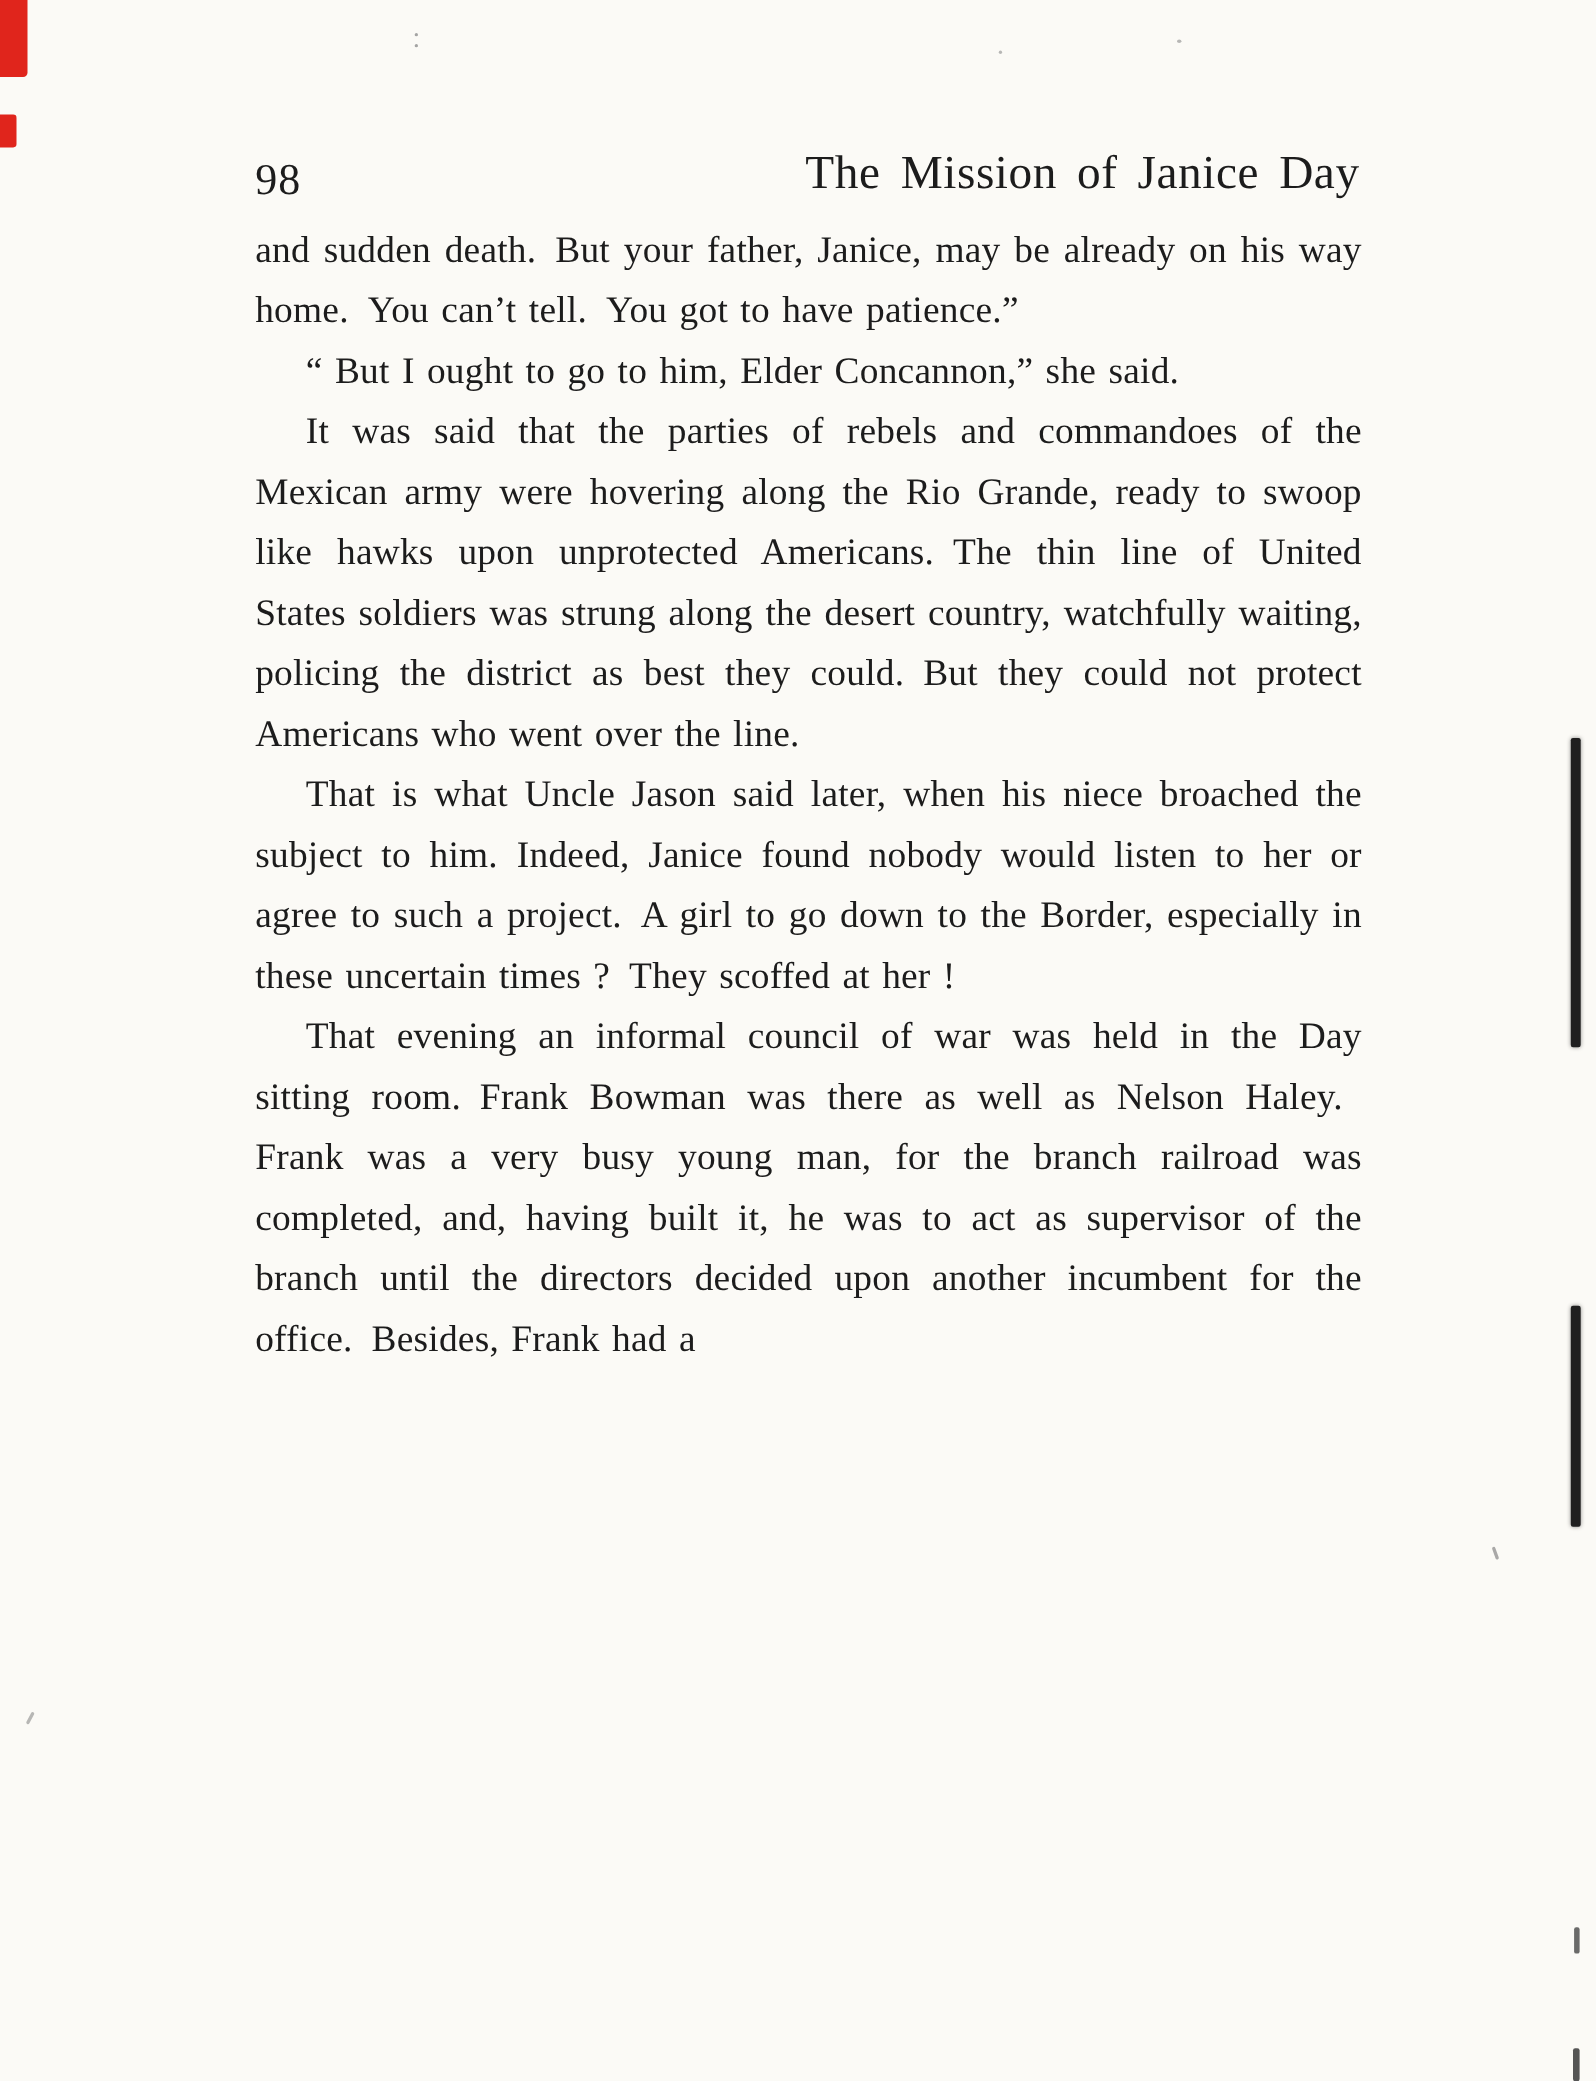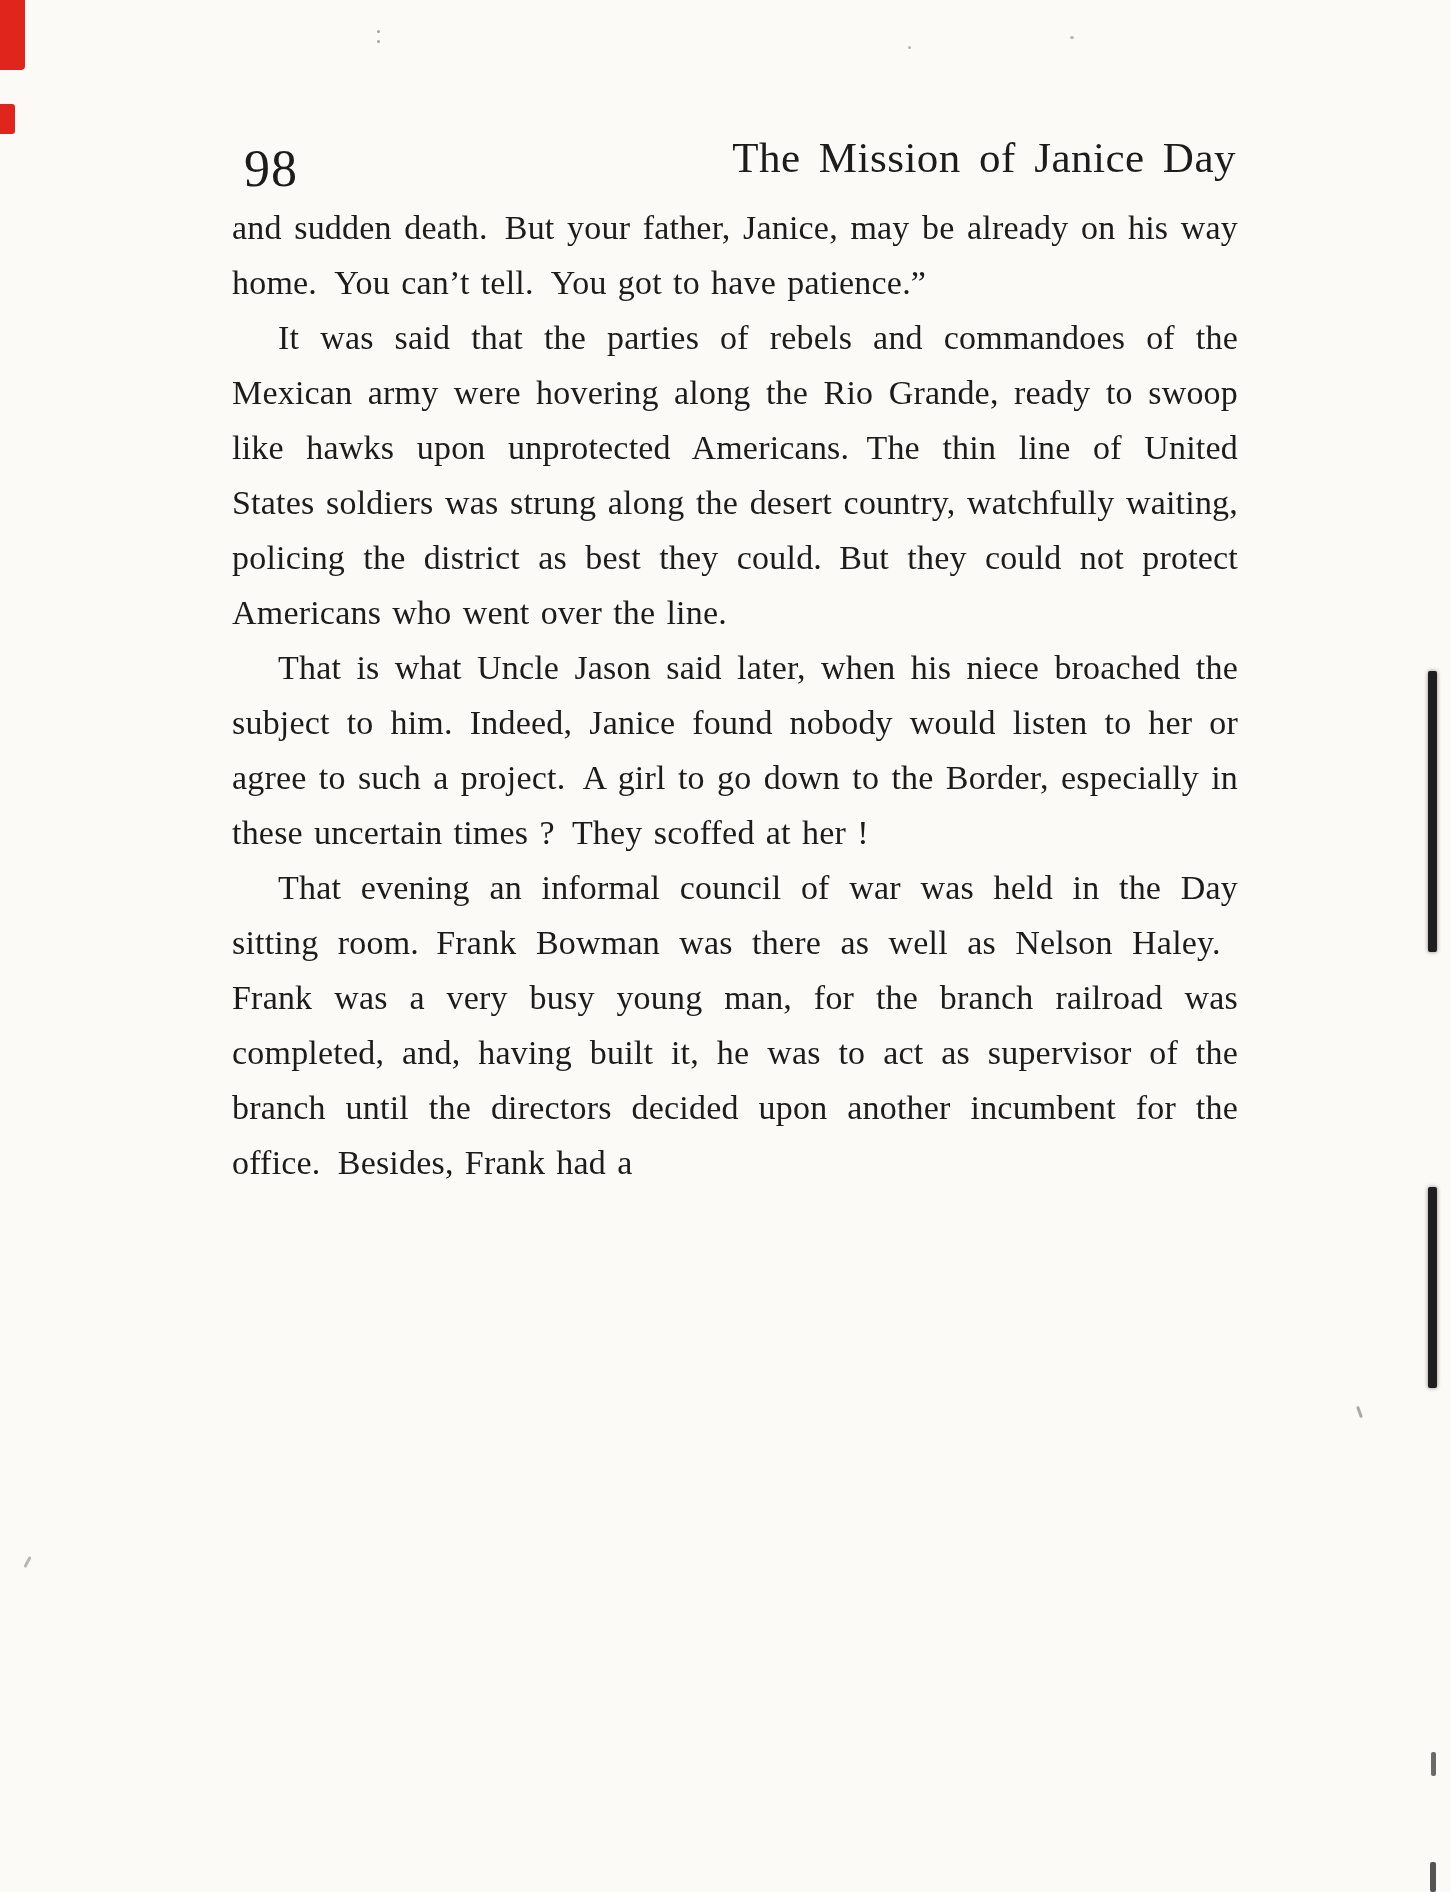--- a/index.html
+++ b/index.html
@@ -20,21 +20,21 @@
   .page{position:absolute;inset:0;}
 
   
   .page-header{
     position:absolute;
     left:232px; top:133px; width:1004px;
     height:60px;
   }
   .page-number{
     position:absolute; left:0; top:6px;
-    font-size:52px; letter-spacing:1px;margin-left:12px;
+    font-size:40px; letter-spacing:1px;
   }
   .page-title{
     font-size:43px; font-weight:normal;
     text-align:right;
     letter-spacing:0.5px;
     word-spacing:7px;
   }
 
   
   .content{
@@ -127,18 +127,19 @@
   <div class="artifact noise-tick-left"></div>
   <div class="artifact noise-tick-right"></div>
 
   <header class="page-header">
     <span class="page-number">98</span>
     <h1 class="page-title">The Mission of Janice Day</h1>
   </header>
 
   <main class="content">
     <p class="para no-indent">and sudden death. But your father, Janice, may be already on his way home. You can’t tell. You got to have patience.”</p>
+    <p class="para">“&nbsp;But I ought to go to him, Elder Concannon,” she said.</p>
     <p class="para">It was said that the parties of rebels and commandoes of the Mexican army were hovering along the Rio Grande, ready to swoop like hawks upon unprotected Americans. The thin line of United States soldiers was strung along the desert country, watchfully waiting, policing the district as best they could. But they could not protect Americans who went over the line.</p>
     <p class="para">That is what Uncle Jason said later, when his niece broached the subject to him. Indeed, Janice found nobody would listen to her or agree to such a project. A girl to go down to the Border, especially in these uncertain times&nbsp;? They scoffed at her&nbsp;!</p>
     <p class="para">That evening an informal council of war was held in the Day sitting room. Frank Bowman was there as well as Nelson Haley. Frank was a very busy young man, for the branch railroad was completed, and, having built it, he was to act as supervisor of the branch until the directors decided upon another incumbent for the office. Besides, Frank had a</p>
   </main>
 
 </div>
 
 </body></html>

